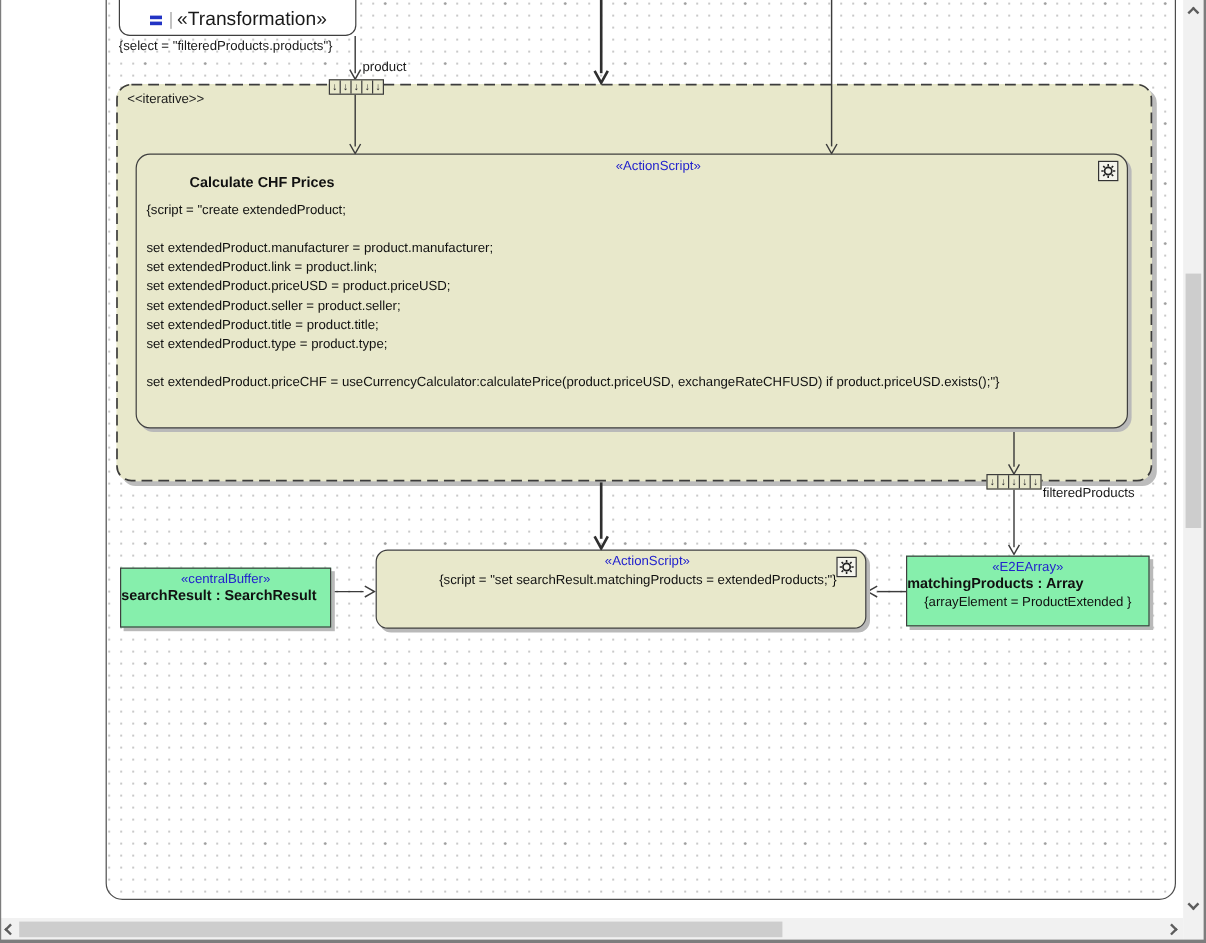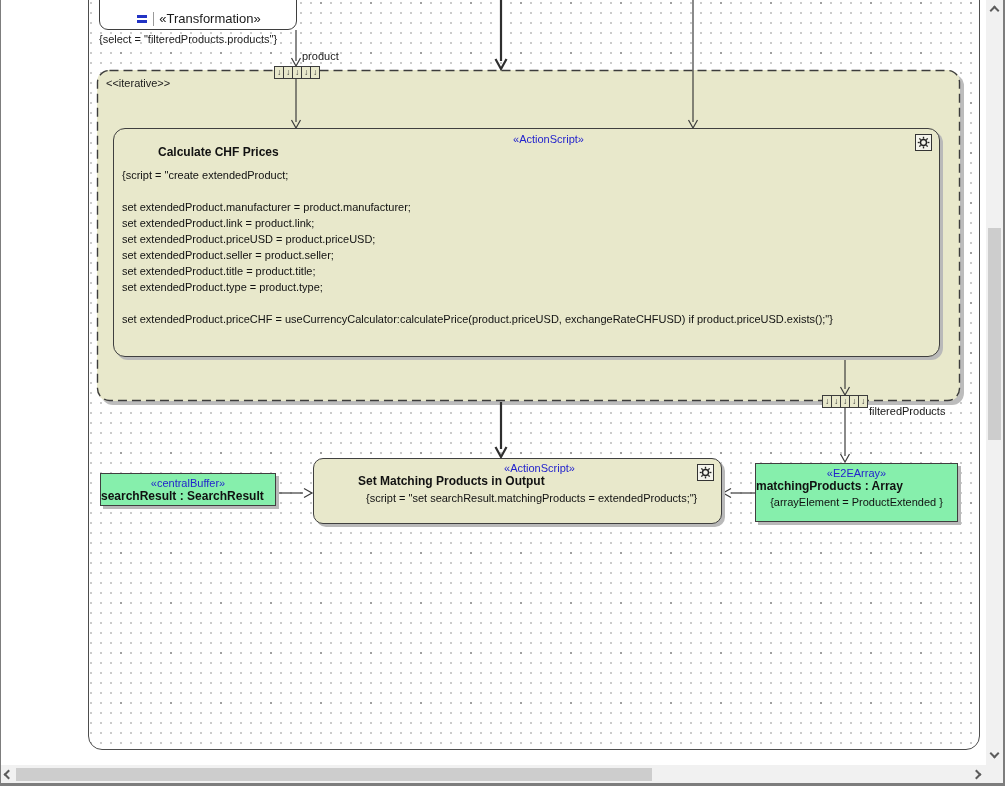--- a/index.html
+++ b/index.html
@@ -44,21 +44,21 @@
     position:absolute; left:99px; top:-22px; width:198px; height:52px;
     background:#ffffff; border:1px solid #3f3f3f; border-radius:9px; z-index:3;
   }
   .transformation-row {
     position:absolute; left:0; bottom:3px; width:100%;
     display:flex; align-items:center; justify-content:center; gap:5px;
   }
   .eq-icon { width:13px; height:12px; display:flex; flex-direction:column; justify-content:center; gap:2px; }
   .eq-icon span { display:block; width:10px; height:3px; background:#2233c4; margin:0 auto; }
   .icon-sep { width:1px; height:14px; background:#9a9a9a; }
-  .transformation-label { font-size:13px; color:#1a1a1a; }
+  .transformation-label { font-size:16px; color:#1a1a1a; }
 
   .floating-text { position:absolute; font-size:11px; color:#1a1a1a; white-space:nowrap; z-index:4; }
 
   .iter-container {
     position:absolute; left:97px; top:70px; width:863px; height:331px;
     border-radius:12px; background:#e8e8cb;
     box-shadow:4px 4px 0 0 #bcbcbc; z-index:2;
   }
   .iter-label { position:absolute; left:9px; top:7px; font-size:11px; color:#1a1a1a; }
 
@@ -217,28 +217,27 @@
 
   <div class="pin" style="left:822px; top:395px;">
     <span class="pin-cell">↓</span>
     <span class="pin-cell">↓</span>
     <span class="pin-cell">↓</span>
     <span class="pin-cell">↓</span>
     <span class="pin-cell">↓</span>
   </div>
   <div class="floating-text" style="left:869px; top:405px;">filteredProducts</div>
 
-  <div class="buffer-box" style="left:100px; top:473px; width:176px; height:33px;">
+  <div class="buffer-box" style="left:100px; top:473px; width:176px; height:50px;">
     <div class="stereotype" style="padding-top:3px;">«centralBuffer»</div>
     <div class="node-title">searchResult : SearchResult</div>
   </div>
 
   <div class="action-box rounded" style="left:313px; top:458px; width:409px; height:66px; border-radius:10px;">
     <div class="stereotype" style="padding-top:3px;">«ActionScript»</div>
-    <div class="node-title">Set Matching Products in Output</div>
     <div class="inline-script">{script = "set searchResult.matchingProducts = extendedProducts;"}</div>
     <div class="gear-icon">
       <svg width="15" height="15" viewBox="0 0 17 17">
         <circle cx="8.5" cy="8.5" r="3.4" fill="none" stroke="#222" stroke-width="1.6"></circle>
         <g stroke="#222" stroke-width="1.5">
           <line x1="13" y1="8.5" x2="15.2" y2="8.5"></line>
             <line x1="2" y1="8.5" x2="4.2" y2="8.5"></line>
           <line x1="8.5" y1="13" x2="8.5" y2="15.2"></line>
             <line x1="8.5" y1="2" x2="8.5" y2="4.2"></line>
           <line x1="11.7" y1="11.7" x2="13.2" y2="13.2"></line>

